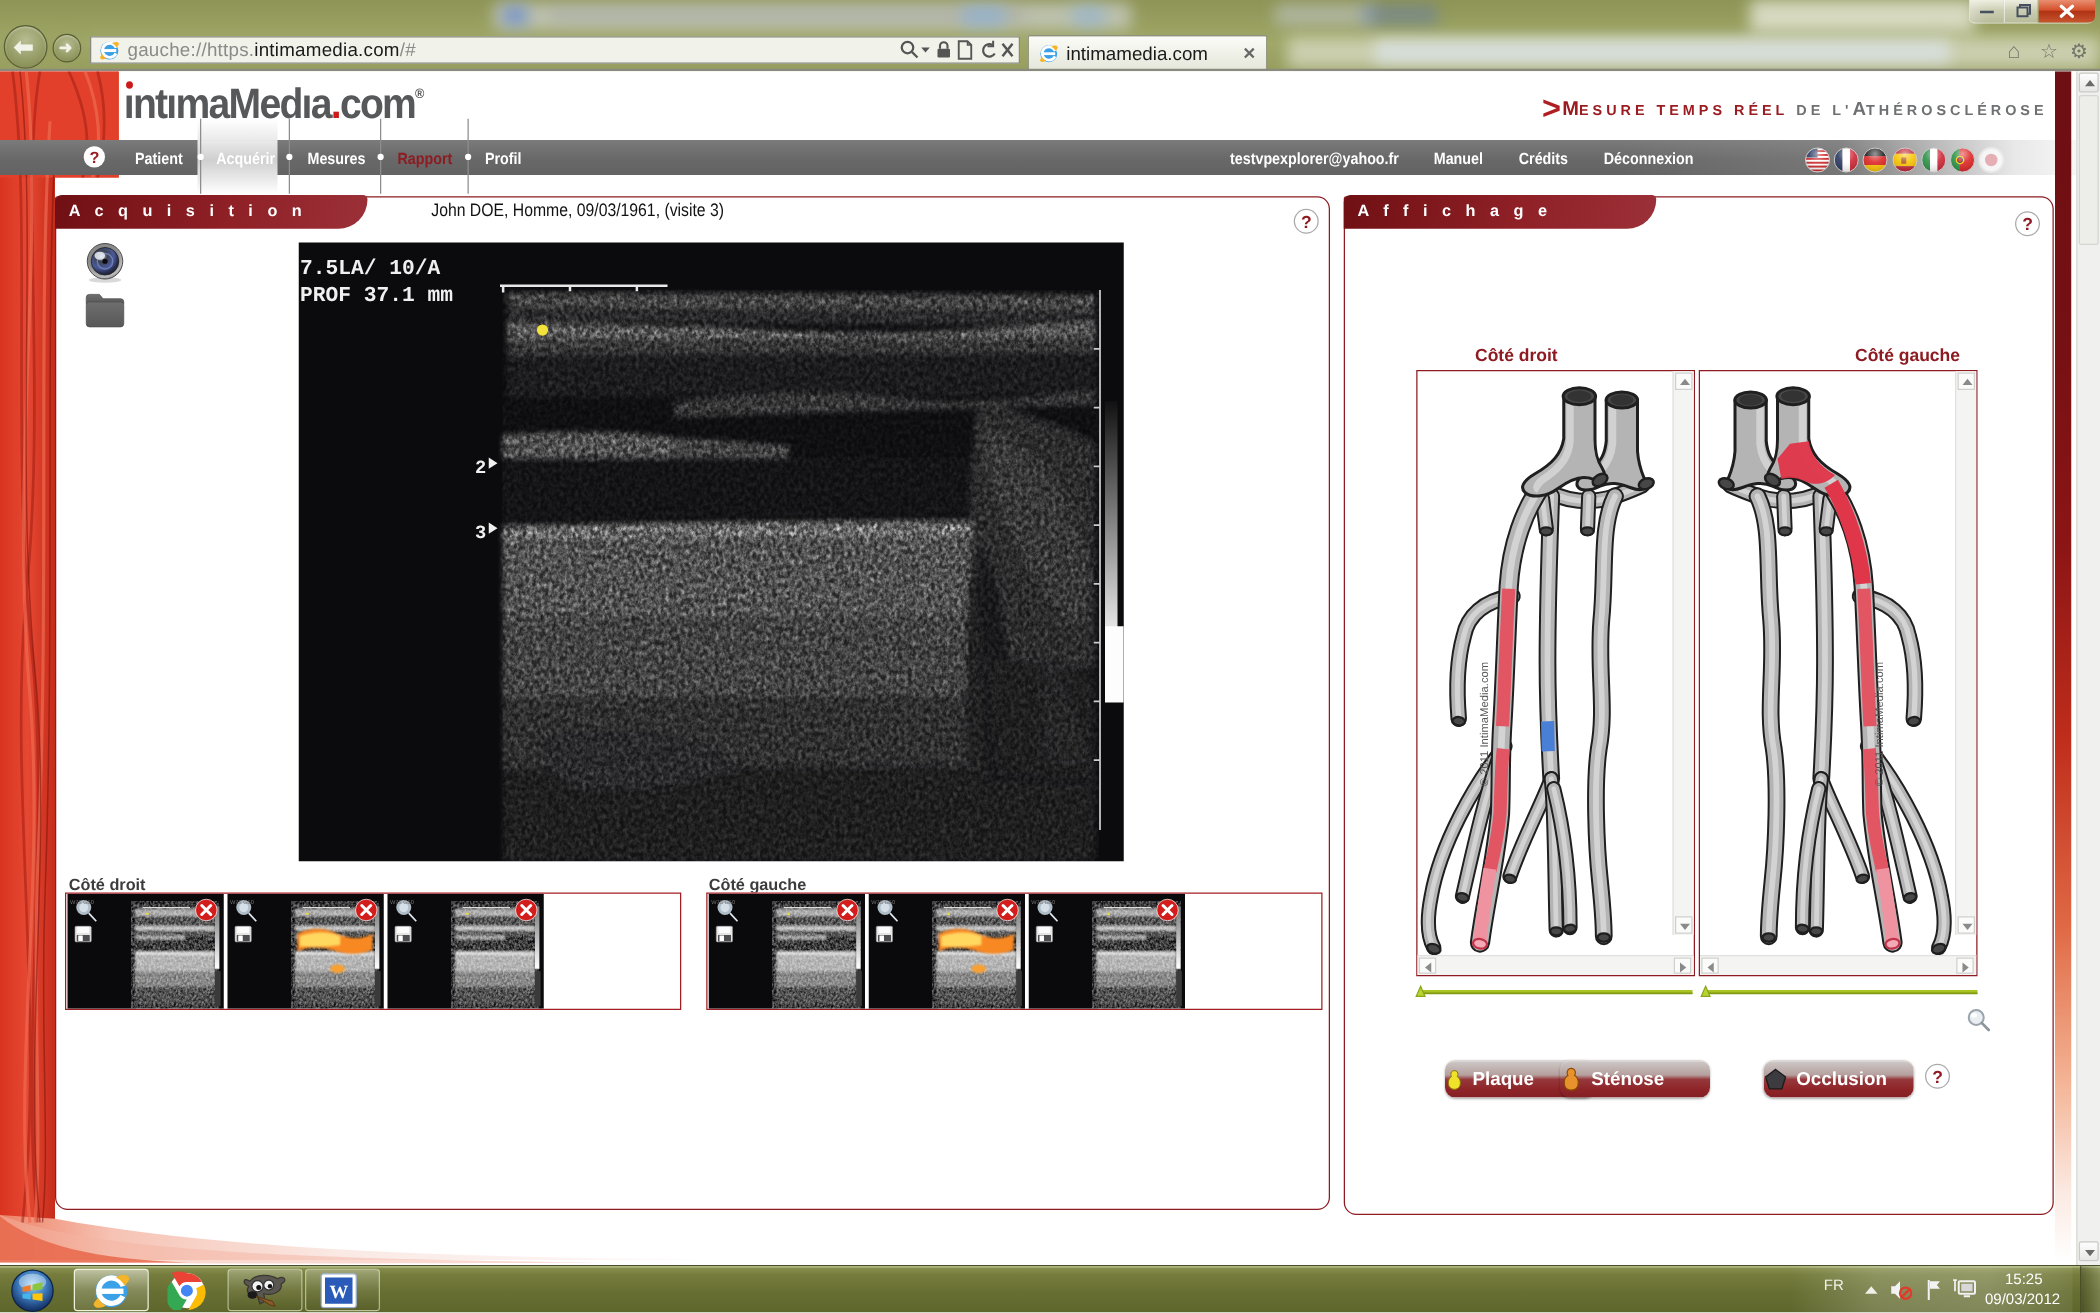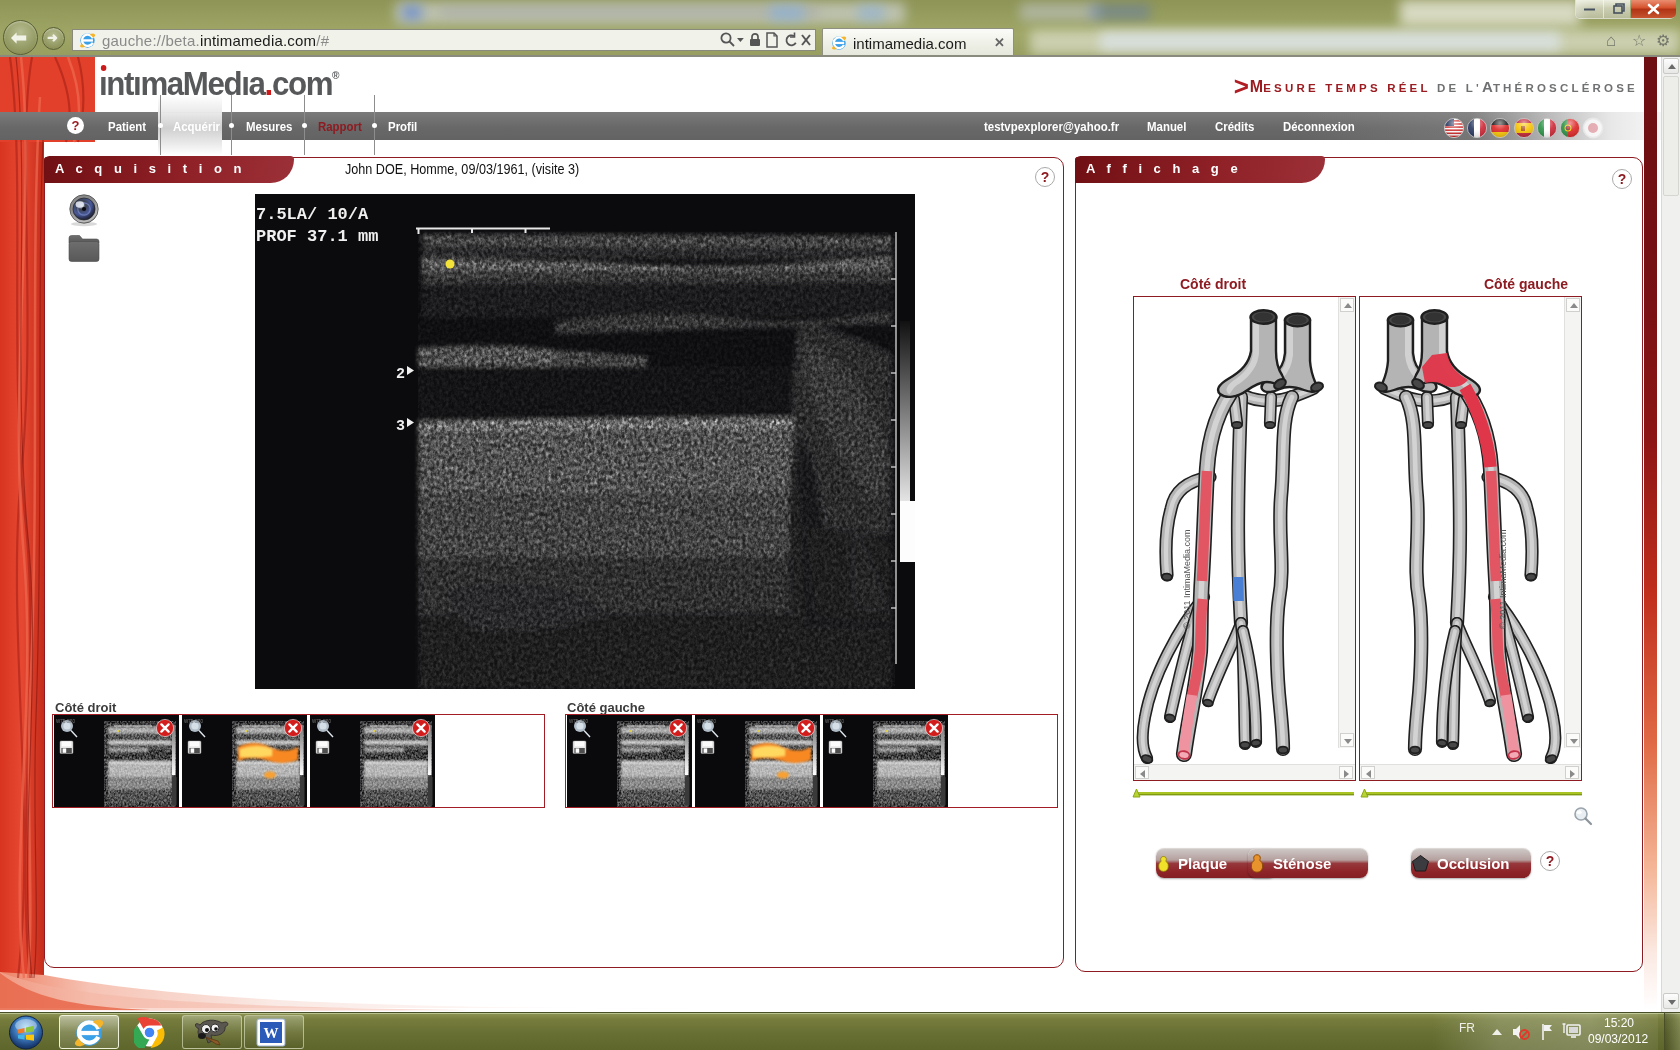--- a/index.html
+++ b/index.html
@@ -119,21 +119,21 @@
     <div class="navcirc" style="left:42px;top:27px;width:23px;height:23px;"></div>
     <div class="navarrow" style="left:47px;top:30px;font-size:13px;">➜</div>
     <div id="addrbar">
       <svg style="margin-left:6px;flex:none;" width="17" height="17" viewBox="0 0 18 18">
 <circle cx="9" cy="9" r="7.6" fill="#3aa0e8"></circle>
 <path d="M14.6 11.3 A6 6 0 1 1 14.8 6.6" stroke="#fff" stroke-width="2.5" fill="none"></path>
 <rect x="3.1" y="7.7" width="11.7" height="2.5" fill="#fff"></rect>
 <path d="M16.8 2.6 c-1.2-1.6-3.7-1-5.5.2 a7.8 7.8 0 0 1 3.7 3.5 c1.6-1.5 2.6-2.7 1.8-3.7z" fill="#f5b52a"></path>
 <path d="M1.4 15.6 c1 1.3 3.3.9 5.1-.2 a7.8 7.8 0 0 1 -3.5-3.3 c-1.4 1.5-2.4 2.7-1.6 3.5z" fill="#f5b52a"></path>
 </svg>
-      <span class="url"><span class="dim">gauche://</span><span class="dim">beta.</span>intimamedia.com<span class="dim">/#</span></span>
+      <span class="url"><span class="dim">gauche://</span><span class="dim">https.</span>intimamedia.com<span class="dim">/#</span></span>
       <span style="flex:1"></span>
       <svg width="92" height="18" viewBox="0 0 92 18" style="margin-right:4px;flex:none;">
       <g stroke="#555" stroke-width="1.8" fill="none">
         <circle cx="7" cy="7" r="4.6"></circle>
             <line x1="10.5" y1="10.5" x2="15" y2="15"></line>
       </g>
       <path d="M18 7 l3.4 4 l3.4 -4 z" fill="#555"></path>
       <g>
             <rect x="31" y="8" width="10" height="7" rx="1" fill="#555"></rect>
             <path d="M33 8 v-2.2 a3 3 0 0 1 6 0 V8" fill="none" stroke="#555" stroke-width="1.7"></path>
@@ -351,21 +351,21 @@
       </defs>
       <ellipse cx="18" cy="30" rx="13" ry="2.2" fill="#000" opacity=".15"></ellipse>
       <circle cx="18" cy="15" r="14.2" fill="url(#lensrim)" stroke="#4a4a4a" stroke-width="0.8"></circle>
       <circle cx="18" cy="15" r="11" fill="url(#lensin)" stroke="#222" stroke-width="0.7"></circle>
       <circle cx="18" cy="15" r="6.2" fill="none" stroke="#7787c2" stroke-width="1.2" opacity=".8"></circle>
       <circle cx="18" cy="15" r="2.1" fill="#0a0a10"></circle>
       <ellipse cx="13.8" cy="10.5" rx="4.2" ry="3.2" fill="#e8ecf4" opacity=".85"></ellipse>
       <path d="M3 44 q0-2.5 2.5-2.5 h8 l3 3.5 h14 q2.5 0 2.5 2.5 v1.5 h-30 z" fill="url(#foldg)" stroke="#4e4e4e" stroke-width="0.6"></path>
       <path d="M3 50 q0-2.5 2.5-2.5 h25 q2.5 0 2.5 2.5 v15 q0 2.5 -2.5 2.5 h-25 q-2.5 0 -2.5-2.5 z" fill="url(#foldg)" stroke="#4e4e4e" stroke-width="0.6"></path>
     </svg>
-    <div class="abs" style="left:255px;top:137px;width:660px;height:584px;">
+    <div class="abs" style="left:239px;top:137px;width:660px;height:584px;">
         <svg width="660" height="495" viewBox="0 0 660 495" style="background:#0b0b0d;display:block;">
 <defs>
   <filter id="noiseW" x="-5%" y="-5%" width="110%" height="110%">
     <feTurbulence type="fractalNoise" baseFrequency="0.33 0.26" numOctaves="4" seed="7" result="t"></feTurbulence>
     <feColorMatrix in="t" type="matrix" values="0 0 0 0 0  0 0 0 0 0  0 0 0 0 0  1.3 1.3 1.3 0 -1.55" result="a"></feColorMatrix>
     <feFlood flood-color="#e8e8e8" result="w"></feFlood>
     <feComposite in="w" in2="a" operator="in"></feComposite>
   </filter>
   <filter id="noiseD" x="-5%" y="-5%" width="110%" height="110%">
     <feTurbulence type="fractalNoise" baseFrequency="0.3 0.22" numOctaves="3" seed="23" result="t"></feTurbulence>
@@ -946,17 +946,17 @@
     <svg class="abs" style="left:1540px;top:10px;" width="16" height="18" viewBox="0 0 16 18">
       <line x1="3" y1="1" x2="3" y2="17" stroke="#f2f2f2" stroke-width="1.6"></line>
       <path d="M4 2 h8 l-2.5 3 L12 8 h-8 z" fill="#f2f2f2"></path>
     </svg>
     <svg class="abs" style="left:1562px;top:10px;" width="20" height="18" viewBox="0 0 20 18">
       <rect x="5" y="2" width="13" height="10" rx="1" fill="none" stroke="#f2f2f2" stroke-width="1.6"></rect>
       <rect x="7" y="4" width="9" height="6" fill="#d8d8d8"></rect>
       <line x1="9" y1="14" x2="14" y2="14" stroke="#f2f2f2" stroke-width="1.6"></line>
       <path d="M2 1 v9 m-1.5-9 h3" stroke="#f2f2f2" stroke-width="1.4"></path>
     </svg>
-    <div class="trayicon" style="left:1604px;top:3px;font-size:12px;color:#fff;">15:20</div>
+    <div class="trayicon" style="left:1604px;top:3px;font-size:12px;color:#fff;">15:25</div>
     <div class="trayicon" style="left:1588px;top:19px;font-size:12px;color:#fff;">09/03/2012</div>
     <div class="abs" style="left:1664px;top:0;width:16px;height:38px;background:linear-gradient(90deg,#00000033,#ffffff22);border-left:1px solid #4a4f28;"></div>
   </div>
 </div>
 
 </body></html>

